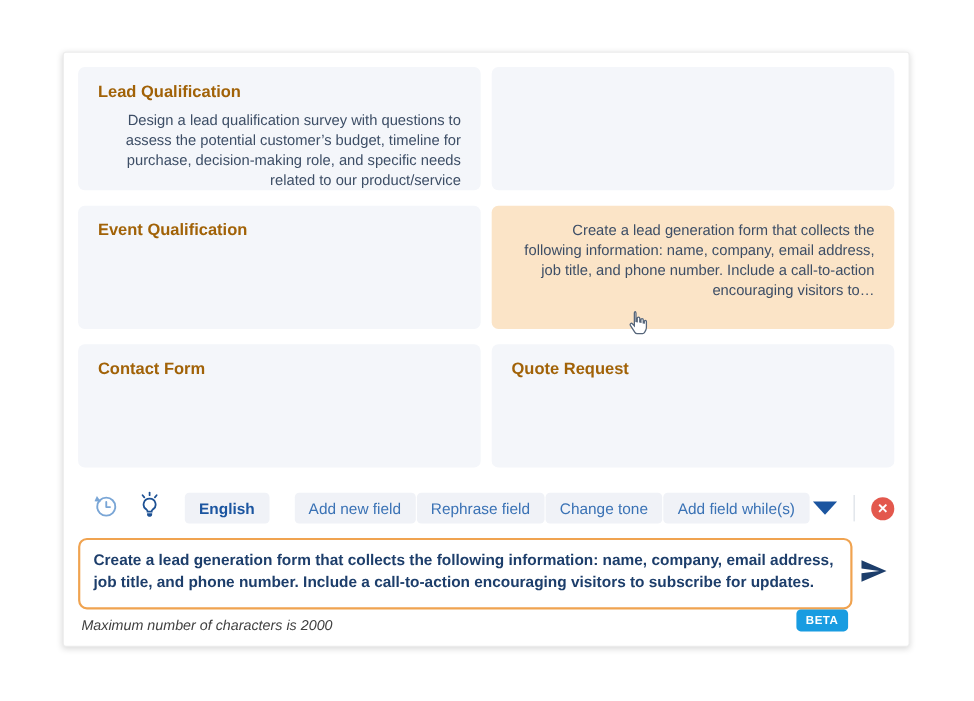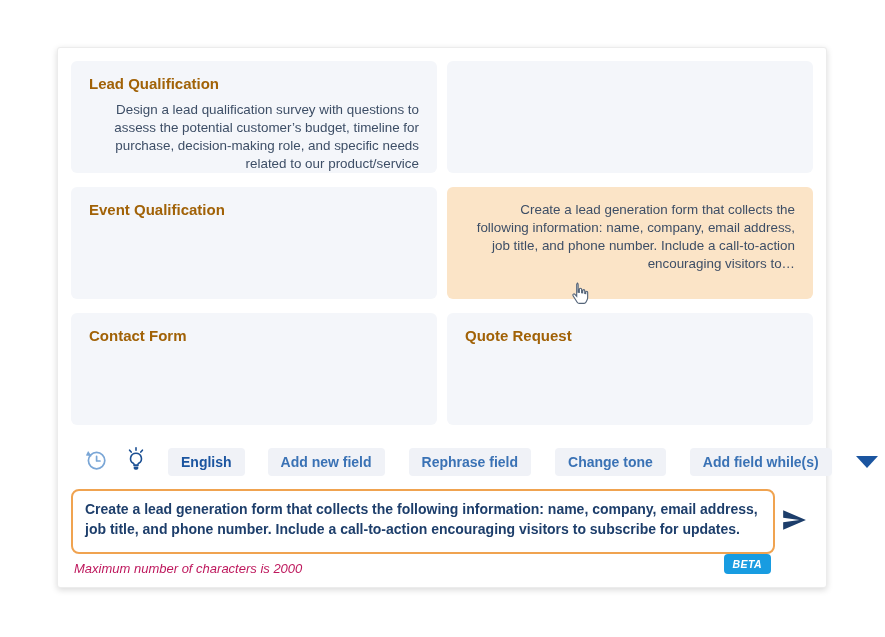--- a/index.html
+++ b/index.html
@@ -31,22 +31,22 @@
     margin:0;font-size:13.4px;line-height:18px;color:#3d4e66;text-align:right;
   }
   .toolbar{
     display:flex;align-items:center;margin-top:22px;height:30px;
   }
   .icon-btn{display:flex;align-items:center;justify-content:center;cursor:pointer;}
   .history-btn{margin-left:12px;margin-right:14px;}
   .bulb-btn{margin-right:19px;}
   .chip{
     background:#f0f2f7;color:#3a72b5;font-size:14px;
-    padding:6px 13px;border-radius:4px;margin-right:24px;
-    white-space:nowrap;cursor:pointer;user-select:none;font-weight:bold;
+    padding:6px 13px;border-radius:4px;margin-right:1px;
+    white-space:nowrap;cursor:pointer;user-select:none;
   }
   .chip.language{color:#1b55a0;font-weight:700;margin-right:23px;}
   .toolbar-right{margin-left:auto;display:flex;align-items:center;}
   .dropdown-arrow{
     width:0;height:0;cursor:pointer;
     border-left:11px solid transparent;border-right:11px solid transparent;
     border-top:12px solid #1b55a0;margin-right:15px;
   }
   .v-divider{width:1px;height:24px;background:#d8dde4;margin-right:15px;}
   .close-btn{
@@ -57,26 +57,25 @@
   .composer{display:flex;align-items:center;margin-top:12px;}
   .prompt{
     flex:1;height:65px;box-sizing:border-box;resize:none;outline:none;
     border:2px solid #f0a350;border-radius:8px;background:#fff;
     padding:8px 12px;
     font-family:"Liberation Sans",sans-serif;
     font-size:14px;font-weight:700;color:#1d3e6b;line-height:20px;
   }
   .send-btn{width:38px;display:flex;justify-content:center;align-items:center;cursor:pointer;}
   .helper-row{display:flex;justify-content:space-between;align-items:flex-start;margin-top:7px;padding-left:3px;}
-  .helper{font-size:13px;font-style:italic;color:#be185d;}
+  .helper{font-size:13px;font-style:italic;color:#404040;}
   .beta{
     background:#189ce1;color:#fff;font-size:10.5px;font-weight:700;
     padding:4px 9px;border-radius:4px;margin-right:42px;margin-top:-7px;
     letter-spacing:.4px;
-    font-style:italic;
   }
   .cursor{position:absolute;left:568px;top:280px;pointer-events:none;}
 </style>
 </head>
 <body>
 
 <div class="panel">
 
   <div class="cards">
     <div class="card">

